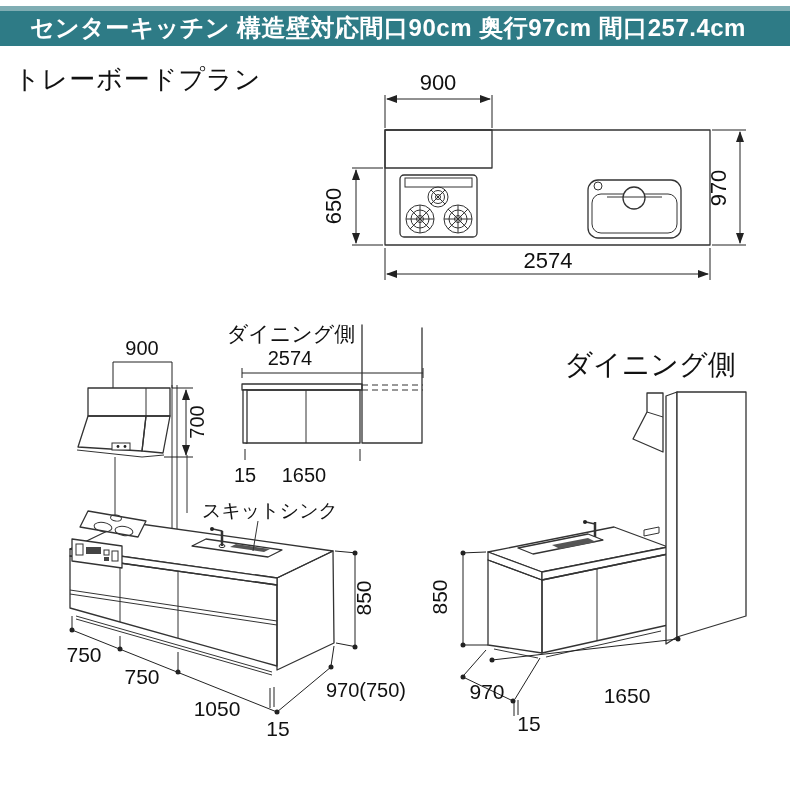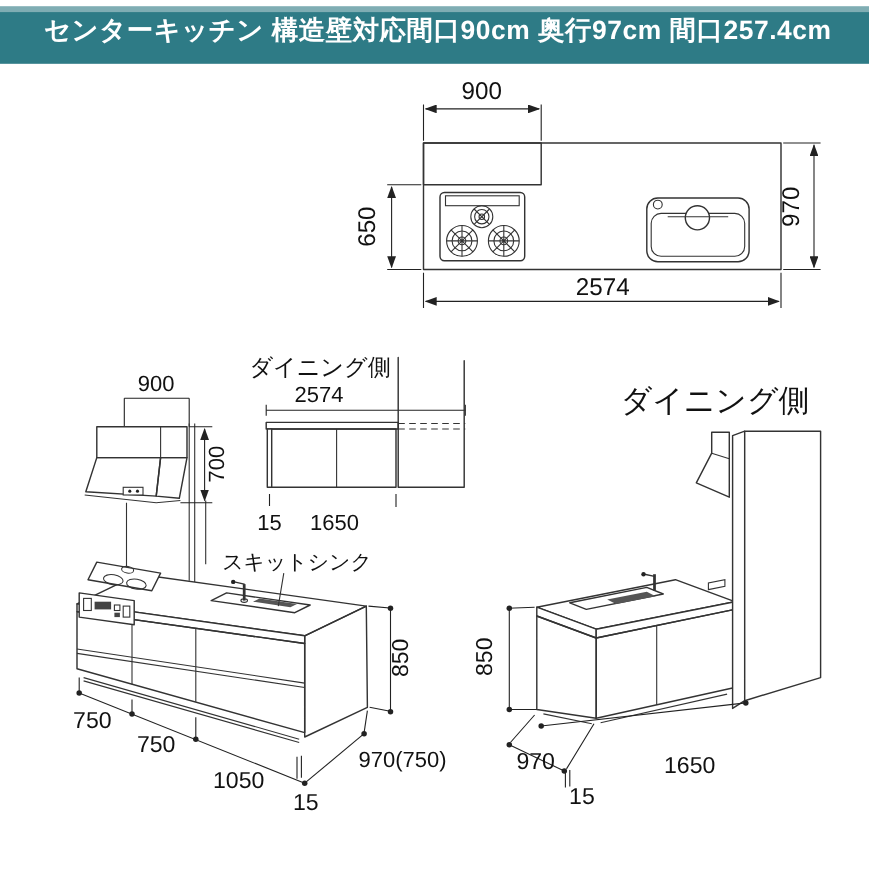--- a/index.html
+++ b/index.html
@@ -1,21 +1,21 @@
 <!DOCTYPE html>
 <html><head>
 <meta charset="utf-8">
 <style>
   html,body{margin:0;padding:0;background:#fff;}
   .stage{position:relative;width:800px;height:800px;background:#fff;overflow:hidden;
          font-family:"Liberation Sans",sans-serif;}
-  .header-bar{position:absolute;left:0;top:6px;width:790px;height:52px;
+  .header-bar{position:absolute;left:0;top:6px;width:790px;height:40px;
               background:#2e7b86;border-top:5px solid #7fadb3;box-sizing:border-box;
               color:#fff;font-size:24px;font-weight:600;line-height:34px;
-              padding-left:40px;white-space:nowrap;letter-spacing:0.5px;}
+              padding-left:30px;white-space:nowrap;letter-spacing:0.5px;}
   .subtitle{position:absolute;left:14px;top:62px;color:#111;font-size:26px;
             font-weight:500;letter-spacing:1px;}
   svg{position:absolute;left:0;top:0;}
   svg text{font-family:"Liberation Sans",sans-serif;fill:#111;}
   .dim{font-size:20px;}
   .dimbig{font-size:22px;}
   .jlabel{font-size:21px;}
   .jlabel-big{font-size:28px;}
   .jlabel-small{font-size:19px;}
   .ln{stroke:#333;stroke-width:1.3;fill:none;stroke-linejoin:round;stroke-linecap:round;}
@@ -27,20 +27,21 @@
 </style>
 </head>
 <body>
 
 <div class="stage">
 
   <div class="header-bar">
     <span>センターキッチン 構造壁対応間口90cm 奥行97cm 間口257.4cm</span>
   </div>
 
+  <div class="subtitle">トレーボードプラン</div>
 
   <svg width="800" height="800" viewBox="0 0 800 800">
     <defs>
       <pattern id="hatch" patternUnits="userSpaceOnUse" width="7" height="7">
         <path d="M0,7 L7,0" stroke="#444" stroke-width="1"></path>
       </pattern>
       <pattern id="vent" patternUnits="userSpaceOnUse" width="3" height="9">
         <path d="M1.5,0 L1.5,9" stroke="#222" stroke-width="1"></path>
       </pattern>
       <marker id="arr" markerWidth="11" markerHeight="8" refX="10" refY="4" orient="auto-start-reverse">

